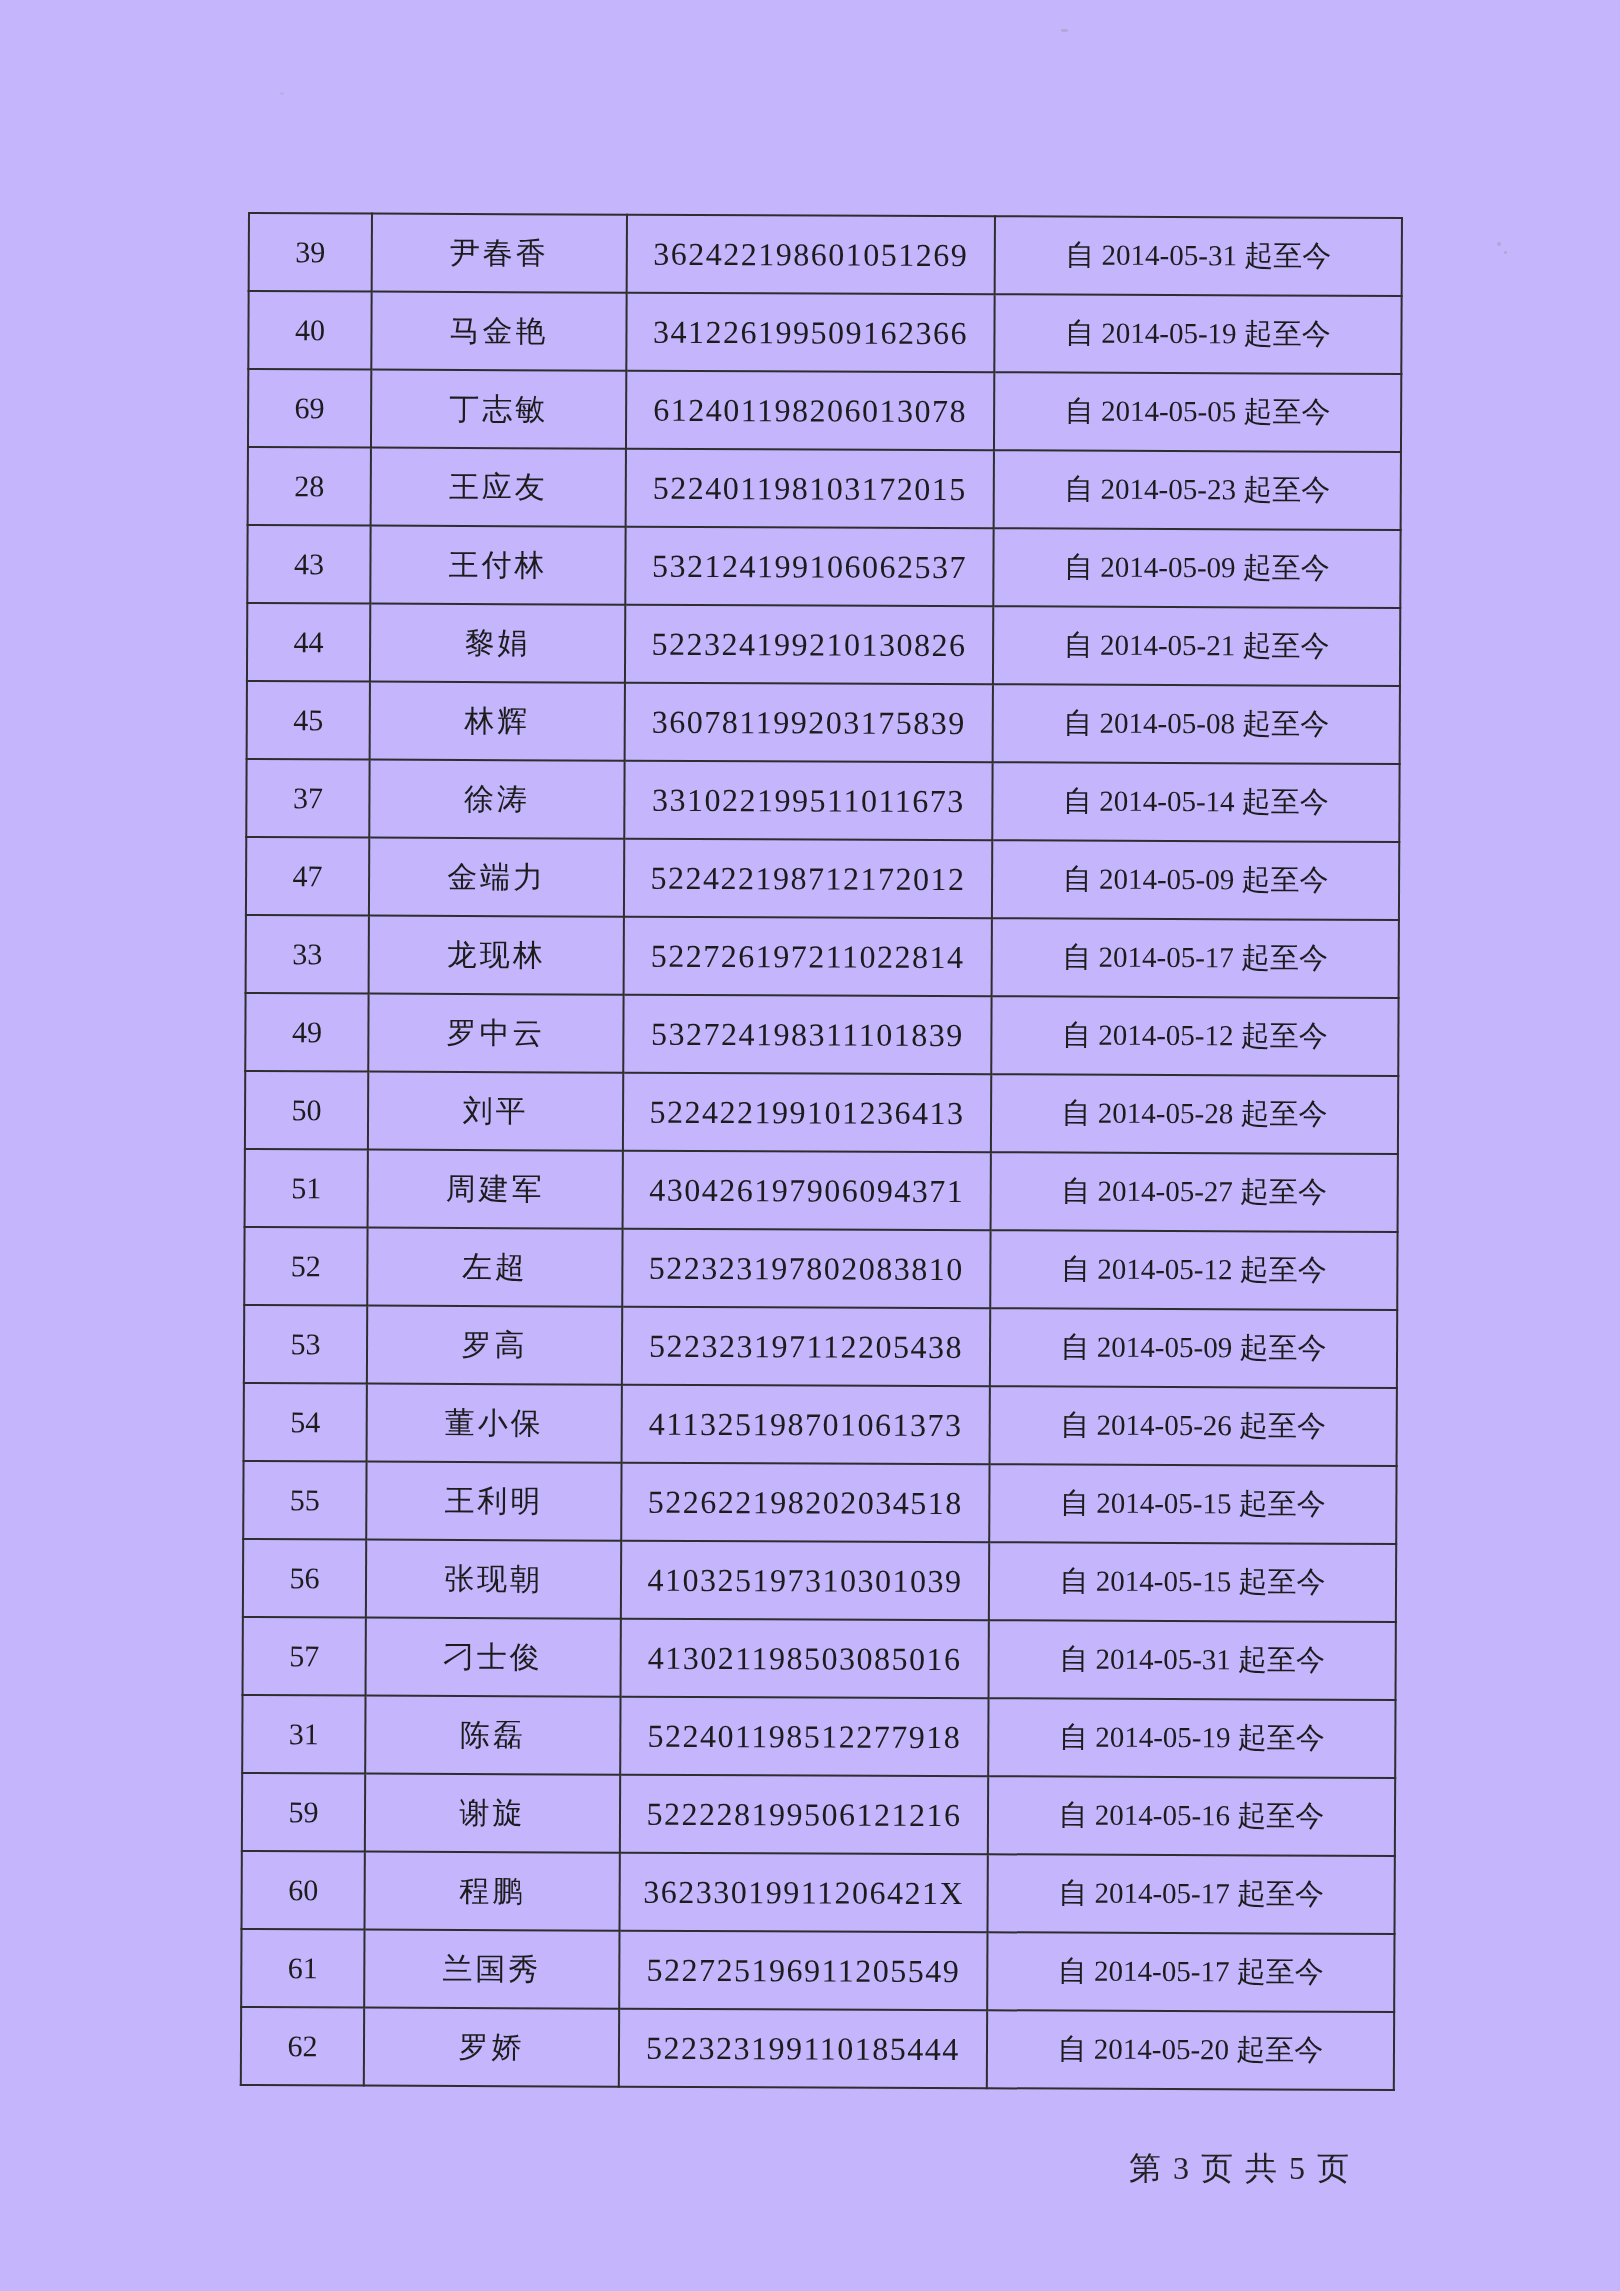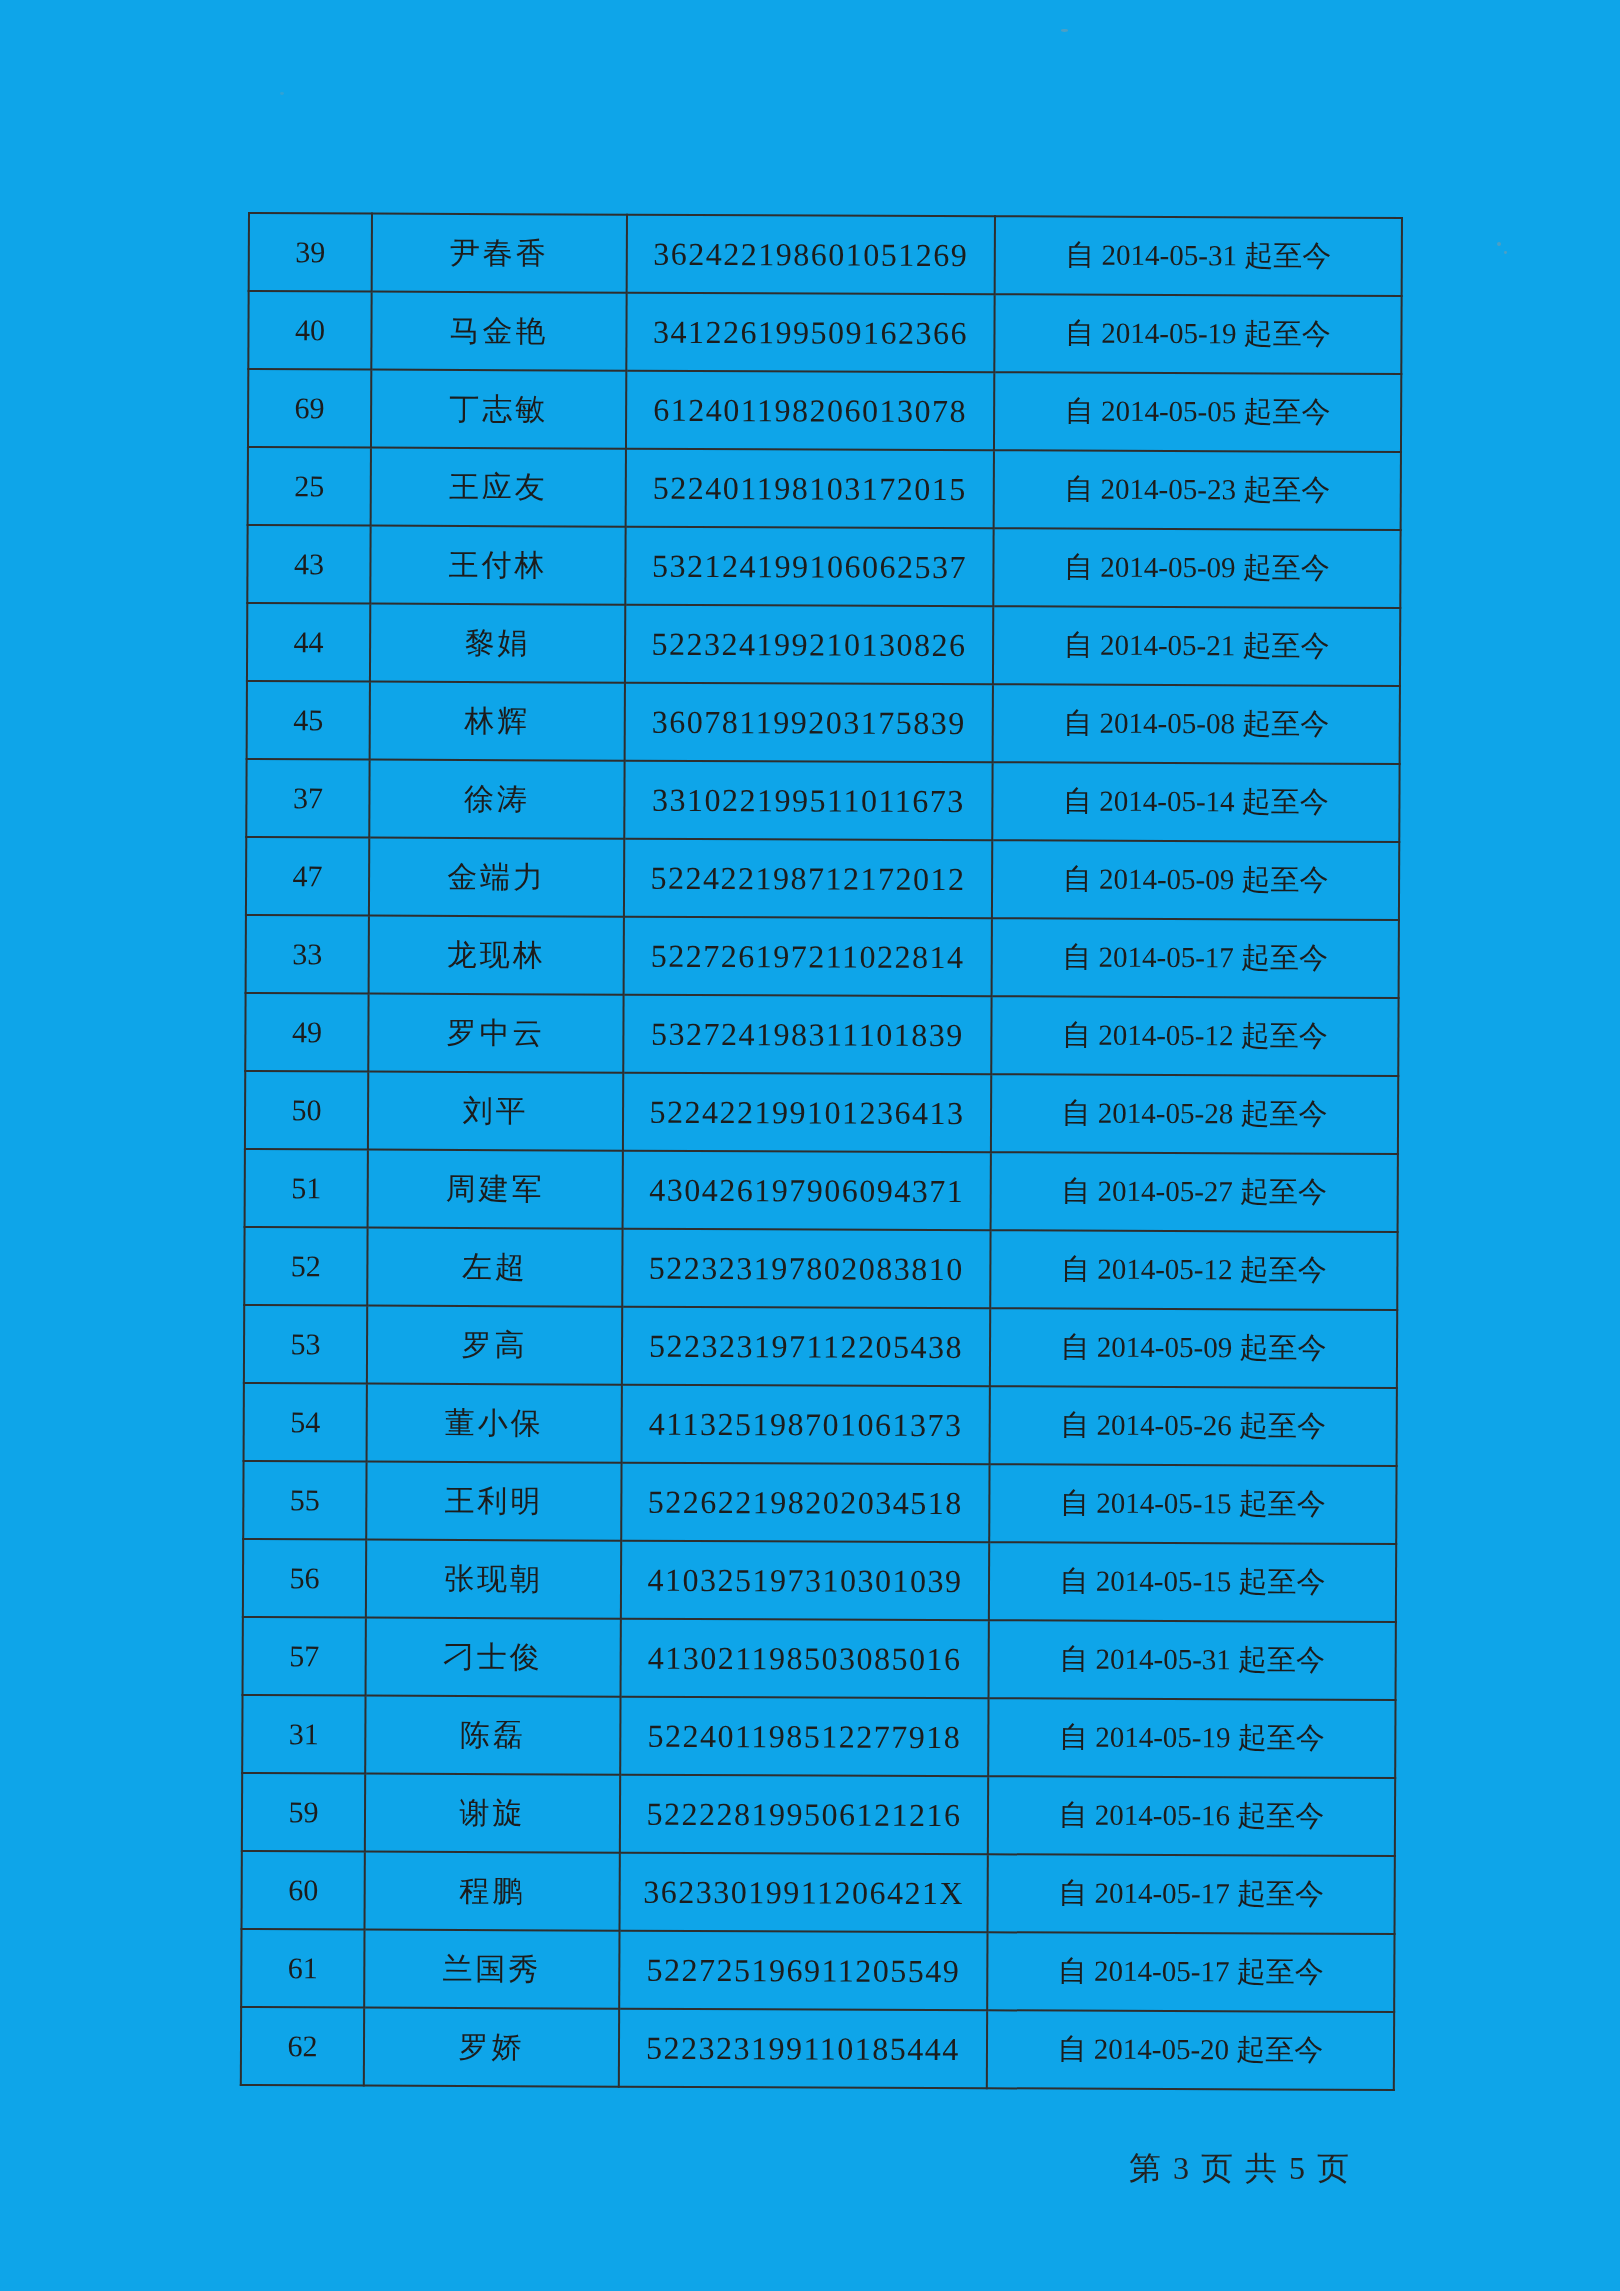--- a/index.html
+++ b/index.html
@@ -4,21 +4,21 @@
 <style>
   html, body {
     margin: 0;
     padding: 0;
     background: #ffffff;
   }
   .page {
     position: relative;
     width: 1620px;
     height: 2292px;
-    background: #0ea5e9;
+    background: #c4b5fd;
     overflow: hidden;
     font-family: "Liberation Serif", "DejaVu Serif", serif;
     color: #1c1c1c;
   }
   table.roster {
     position: absolute;
     left: 248px;
     top: 212px;
     width: 1152px;
     table-layout: fixed;
@@ -89,21 +89,21 @@
     <td class="cell-id">341226199509162366</td>
     <td class="cell-period">自 2014-05-19 起至今</td>
   </tr>
         <tr>
     <td class="cell-no">69</td>
     <td class="cell-name">丁志敏</td>
     <td class="cell-id">612401198206013078</td>
     <td class="cell-period">自 2014-05-05 起至今</td>
   </tr>
         <tr>
-    <td class="cell-no">25</td>
+    <td class="cell-no">28</td>
     <td class="cell-name">王应友</td>
     <td class="cell-id">522401198103172015</td>
     <td class="cell-period">自 2014-05-23 起至今</td>
   </tr>
         <tr>
     <td class="cell-no">43</td>
     <td class="cell-name">王付林</td>
     <td class="cell-id">532124199106062537</td>
     <td class="cell-period">自 2014-05-09 起至今</td>
   </tr>

